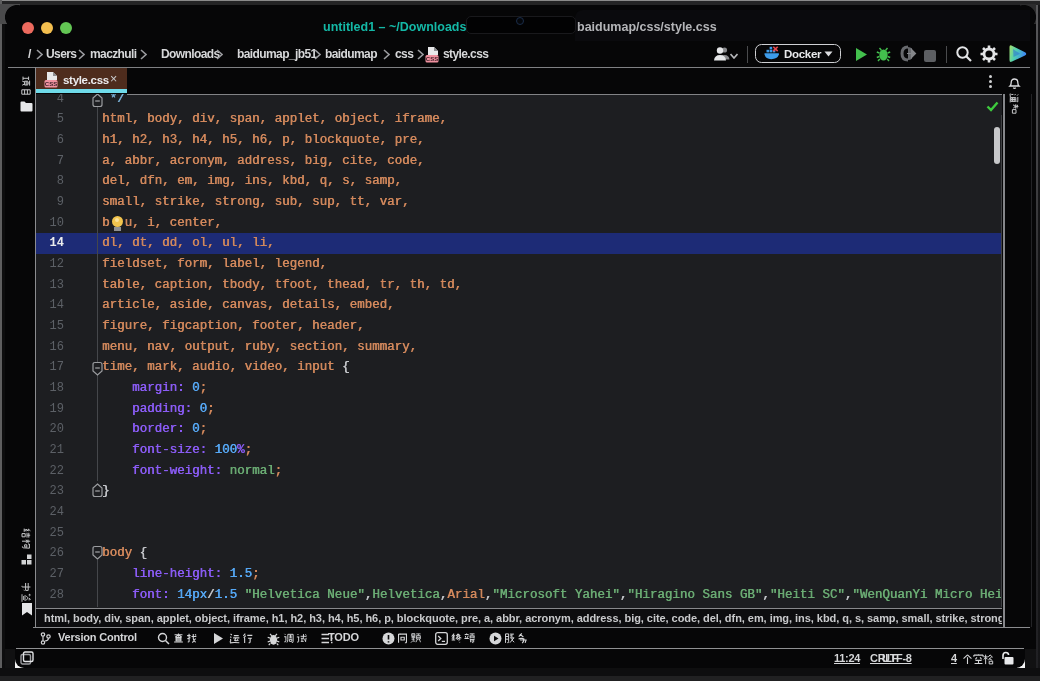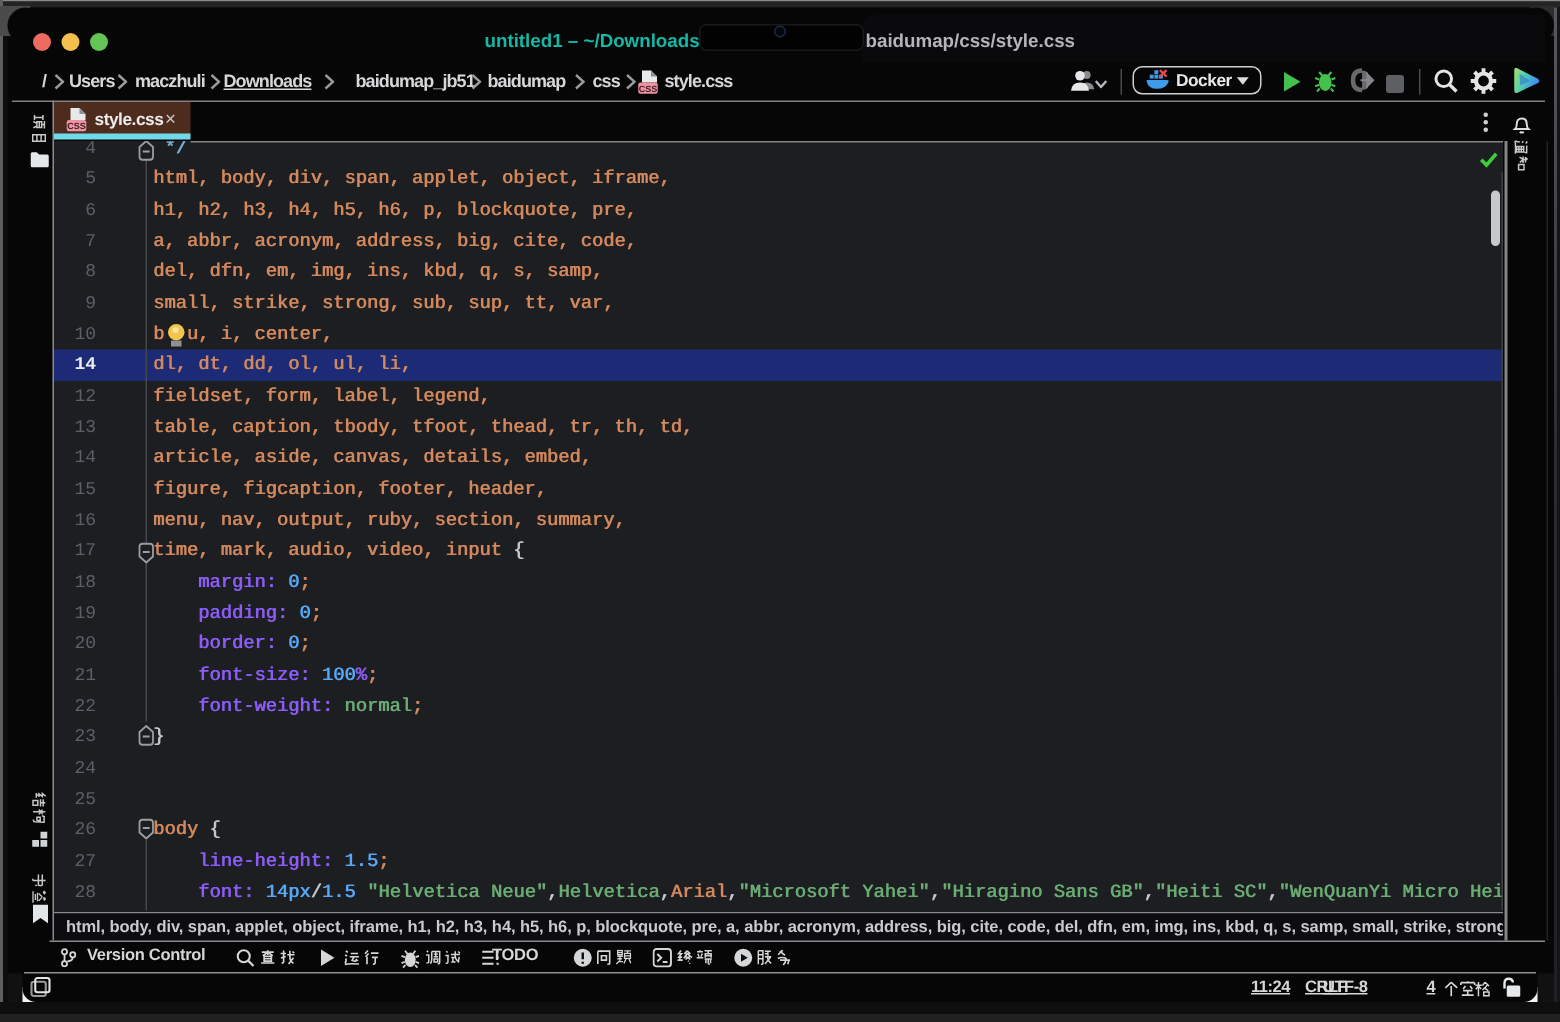--- a/index.html
+++ b/index.html
@@ -113,21 +113,21 @@
 <div class="abs" style="left:575px;top:10px;width:455px;height:31px;background:#0a0a0d;border-radius:8px 0 0 0;"></div>
 <div class="abs" style="left:466px;top:16px;width:110px;height:18px;background:#020203;border:1px solid #19191c;border-radius:5px;box-sizing:border-box;"></div>
 <div class="abs" style="left:516px;top:17px;width:8px;height:8px;border-radius:4px;border:1.5px solid #1a2c49;background:#04060a;box-sizing:border-box;"></div>
 <div class="abs" style="left:323px;top:20px;font-size:12.5px;font-weight:bold;color:#14b8a6;white-space:nowrap;">untitled1 – ~/Downloads</div>
 <div class="abs" style="left:577px;top:20px;font-size:12.5px;font-weight:bold;color:#b4b5b8;white-space:nowrap;">baidumap/css/style.css</div>
 
 <div id="navcrumbs">
   <div class="crumb" style="left:28px;">/</div>
   <div class="crumb" style="left:46px;">Users</div>
   <div class="crumb" style="left:90px;">maczhuli</div>
-  <div class="crumb" style="left:149px;text-decoration:underline;">Downloads</div>
+  <div class="crumb" style="left:161px;">Downloads</div>
   <div class="crumb" style="left:237px;">baidumap_jb51</div>
   <div class="crumb" style="left:325px;">baidumap</div>
   <div class="crumb" style="left:395px;">css</div>
   <div class="crumb" style="left:443px;">style.css</div>
   <svg class="abs chv" style="left:36px;top:49px;" width="7" height="11" viewBox="0 0 7 11">
       <path d="M1 1 L6 5.5 L1 10" stroke="#9a9b9f" stroke-width="1.6" fill="none"></path>
     </svg>
   <svg class="abs chv" style="left:78px;top:49px;" width="7" height="11" viewBox="0 0 7 11">
       <path d="M1 1 L6 5.5 L1 10" stroke="#9a9b9f" stroke-width="1.6" fill="none"></path>
     </svg>

